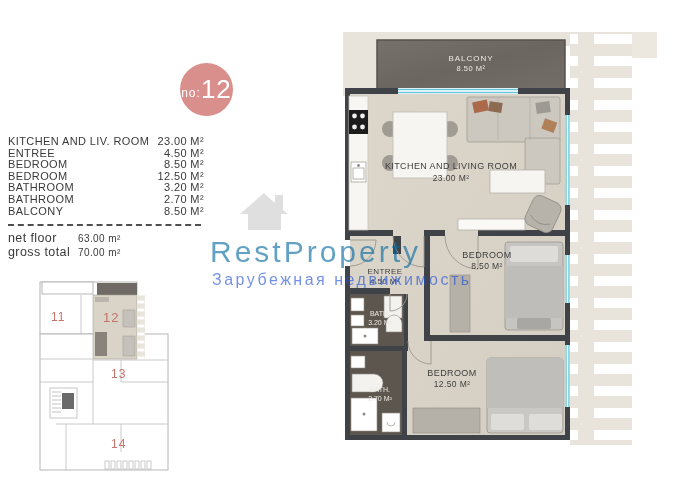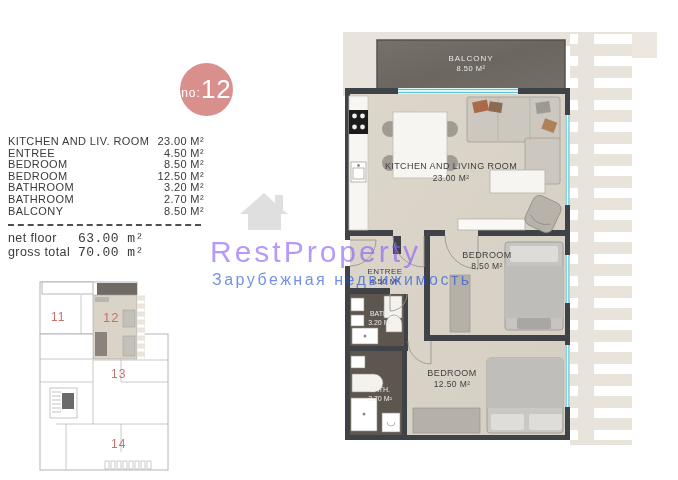--- a/index.html
+++ b/index.html
@@ -21,32 +21,32 @@
 
   
   .areas { position:absolute; left:8px; top:136px; width:196px; color:#3a3a3a; }
   .arow  { display:flex; justify-content:space-between; font-size:11px;
            line-height:11.6px; letter-spacing:0.4px; }
   .arow .lbl { white-space:nowrap; }
   .arow .val { white-space:nowrap; }
   .asep { border:none; border-top:2px dashed #4f4f4f; margin:7px 0 6px 0; width:193px; }
   .trow { display:flex; font-size:12.5px; line-height:13.5px; letter-spacing:0.4px; }
   .trow .lbl { width:70px; }
-  .trow .val { font-size:13px;font-family:Liberation Mono, monospace; }
+  .trow .val { font-size:10px; }
 
   
   .miniplan { position:absolute; left:26px; top:274px; }
   .plan     { position:absolute; left:340px; top:28px; }
   svg { font-family:"Liberation Sans", sans-serif; }
 
   
   .wm { position:absolute; left:210px; top:188px; width:280px; z-index:6;
         pointer-events:none; opacity:0.62; }
   .wm-icon { margin-left:26px; }
-  .wm-brand { font-size:30px; letter-spacing:3px; color:#8b5cf6; line-height:32px; }
+  .wm-brand { font-size:30px; letter-spacing:3px; color:#0369a1; line-height:32px; }
   .wm-tag { font-size:16px; letter-spacing:2.5px; color:#1d4ed8; margin-left:2px; margin-top:3px; }
 </style>
 </head>
 <body>
 
 <div class="stage">
 
   <div class="badge">
     <span class="badge-pre">no:</span>
       <span class="badge-num">12</span>

